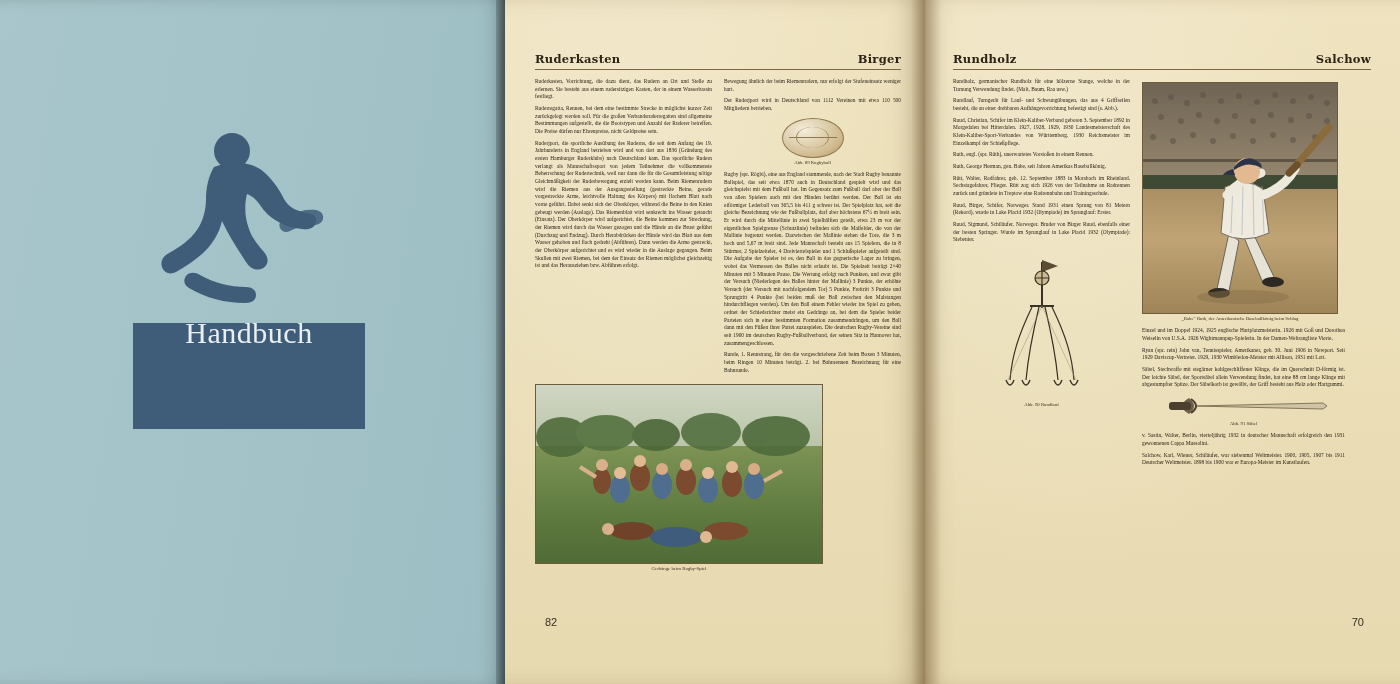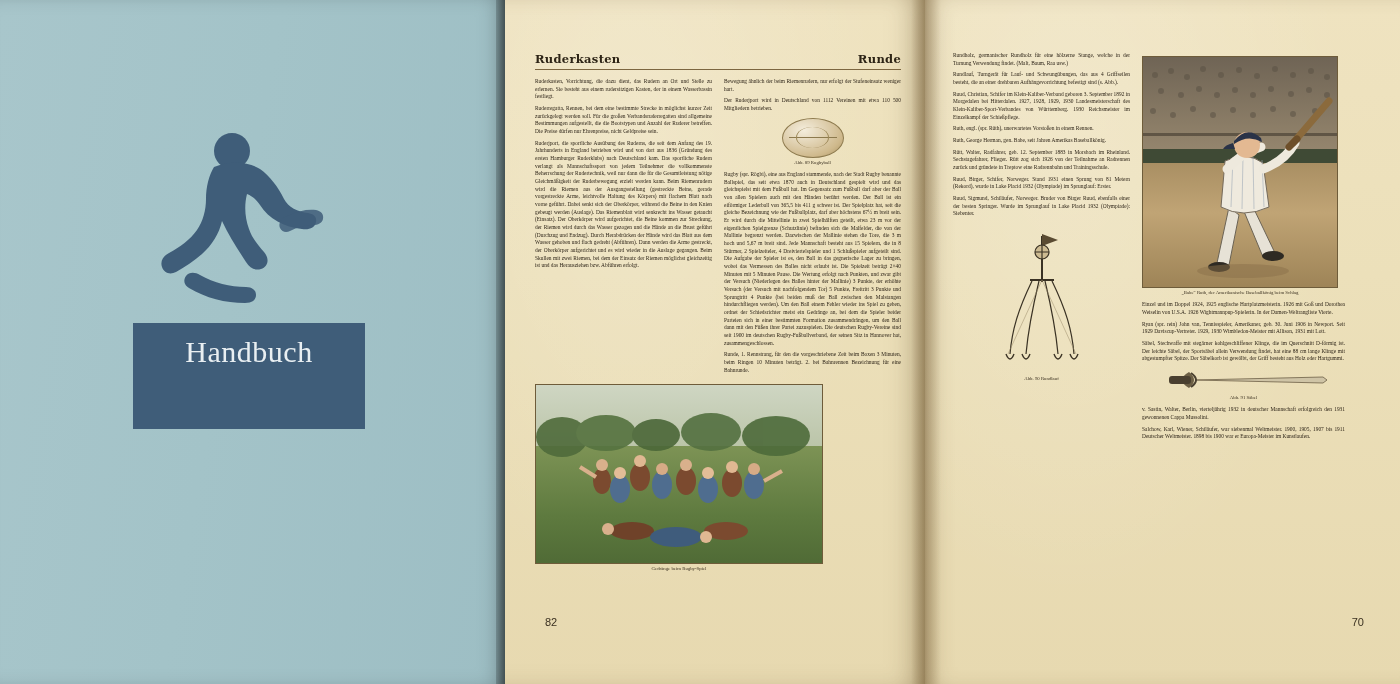--- a/index.html
+++ b/index.html
@@ -35,21 +35,21 @@
     width: 220px; height: 215px;
   }
   .cover-plate {
     position: absolute;
     left: 133px; top: 323px;
     width: 232px; height: 106px;
     background: #3f5d79;
   }
   .cover-title {
     position: absolute;
-    left: 133px; top: 332px;
+    left: 133px; top: 313px;
     width: 232px;
     text-align: center;
     color: #e9eff2;
     font-family: "Liberation Serif", serif;
     font-size: 30px;
     line-height: 1.30;
     letter-spacing: 0.5px;
   }
 
   
@@ -194,21 +194,21 @@
   </div>
 
   <div class="book">
     <div class="paper left"></div>
     <div class="paper right"></div>
     <div class="gutter"></div>
 
     <div class="page-inner pg-left">
       <div class="hdr">
         <span class="t">Ruderkasten</span>
-        <span class="t">Runde</span>
+        <span class="t">Birger</span>
       </div>
       <div class="cols">
         <div class="col">
           <p class="para">Ruderkasten, Vorrichtung, die dazu dient, das Rudern an Ort und Stelle zu erlernen. Sie besteht aus einem rudersitzigen Kasten, der in einem Wasserbassin festliegt.</p>
           <p class="para">Ruderregatta, Rennen, bei dem eine bestimmte Strecke in möglichst kurzer Zeit zurückgelegt werden soll. Für die großen Verbandsruderregatten sind allgemeine Bestimmungen aufgestellt, die die Bootstypen und Anzahl der Ruderer betreffen. Die Preise dürfen nur Ehrenpreise, nicht Geldpreise sein.</p>
           <p class="para">Ruderjport, die sportliche Ausübung des Ruderns, die seit dem Anfang des 19. Jahrhunderts in England betrieben wird und von dort aus 1836 (Gründung des ersten Hamburger Ruderklubs) nach Deutschland kam. Das sportliche Rudern verlangt als Mannschaftssport von jedem Teilnehmer die vollkommenste Beherrschung der Rudertechnik, weil nur dann die für die Gesamtleistung nötige Gleichmäßigkeit der Ruderbewegung erzielt werden kann. Beim Riemenrudern wird die Riemen aus der Ausgangsstellung (gestreckte Beine, gerade vorgestreckte Arme, leichtvolle Haltung des Körpers) mit flachem Blatt nach vorne geführt. Dabei senkt sich der Oberkörper, während die Beine in den Knien gebeugt werden (Auslage). Das Riemenblatt wird senkrecht ins Wasser getaucht (Einsatz). Der Oberkörper wird aufgerichtet, die Beine kommen zur Streckung, der Riemen wird durch das Wasser gezogen und die Hände an die Brust geführt (Durchzug und Endzug). Durch Herabdrücken der Hände wird das Blatt aus dem Wasser gehoben und flach gedreht (Abführen). Dann werden die Arme gestreckt, der Oberkörper aufgerichtet und es wird wieder in die Auslage gegangen. Beim Skullen mit zwei Riemen, bei dem der Einsatz der Riemen möglichst gleichzeitig ist und das Herausziehen bzw. Abführen erfolgt.</p>
         </div>
         <div class="col">
           <p class="para">Bewegung ähnlich der beim Riemenrudern, nur erfolgt der Stufeneinsatz weniger hart.</p>
           <p class="para">Der Ruderjport wird in Deutschland von 1112 Vereinen mit etwa 110 500 Mitgliedern betrieben.</p>
@@ -276,20 +276,24 @@
           <p class="para"></p>
         </div>
         <div class="col">
           <p class="para"></p>
         </div>
       </div>
     </div>
     <div class="pagenum pn-left">82</div>
 
     <div class="page-inner pg-right">
+      <div class="hdr">
+        <span class="t">Rundholz</span>
+        <span class="t">Salchow</span>
+      </div>
       <div class="cols">
         <div class="col">
           <p class="para">Rundholz, germanischer Rundholz für eine hölzerne Stange, welche in der Turnung Verwendung findet. (Malt, Baum, Raa usw.)</p>
           <p class="para">Rundlauf, Turngerät für Lauf- und Schwungübungen, das aus 4 Griffseilen besteht, die an einer drehbaren Aufhängevorrichtung befestigt sind (s. Abb.).</p>
           <p class="para">Ruud, Christian, Schifer im Klein-Kaliber-Verband geboren 3. September 1892 in Morgedalen bei Hitterdalen. 1927, 1928, 1929, 1930 Landesmeisterschaft des Klein-Kaliber-Sport-Verbandes von Württemberg. 1930 Reichsmeister im Einzelkampf der Schießpflege.</p>
           <p class="para">Ruth, engl. (spr. Rüth), unerwartetes Vorstoßen in einem Rennen.</p>
           <p class="para">Ruth, George Herman, gen. Babe, seit Jahren Amerikas Baseballkönig.</p>
           <p class="para">Rütt, Walter, Radfahrer, geb. 12. September 1883 in Morsbach im Rheinland. Sechstagefahrer, Flieger. Rütt zog sich 1926 von der Teilnahme an Radrennen zurück und gründete in Treptow eine Radrennbahn und Trainingsschule.</p>
           <p class="para">Ruud, Birger, Schifer, Norweger. Stand 1931 einen Sprung von 81 Metern (Rekord), wurde in Lake Placid 1932 (Olympiade) im Sprunglauf: Erster.</p>
           <p class="para">Ruud, Sigmund, Schiläufer, Norweger. Bruder von Birger Ruud, ebenfalls einer der besten Springer. Wurde im Sprunglauf in Lake Placid 1932 (Olympiade): Siebenter.</p>

